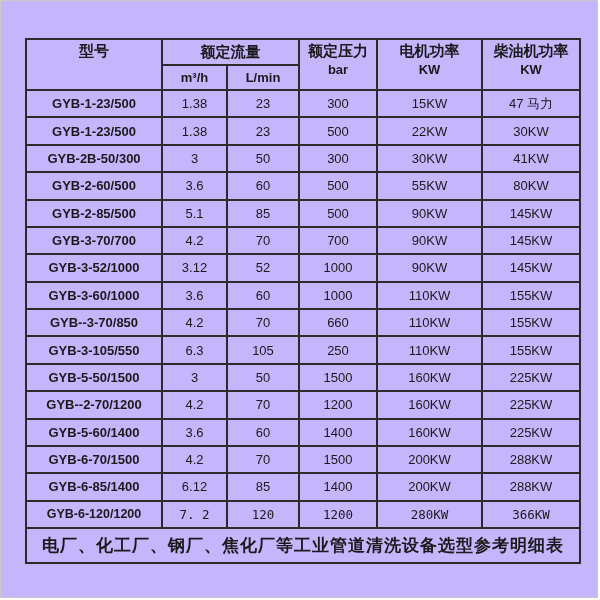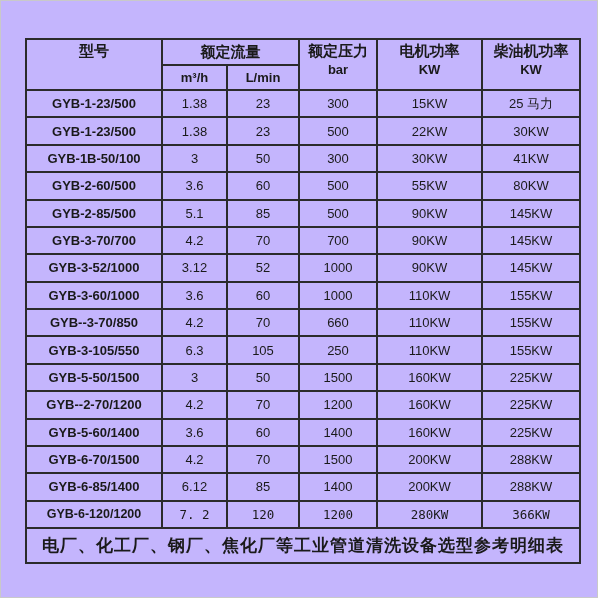--- a/index.html
+++ b/index.html
@@ -114,32 +114,32 @@
         <th class="subhead">L/min</th>
       </tr>
     </thead>
     <tbody>
         <tr>
           <td class="model">GYB-1-23/500</td>
           <td>1.38</td>
           <td>23</td>
           <td>300</td>
           <td>15KW</td>
-          <td>25 马力</td>
+          <td>47 马力</td>
         </tr>
         <tr>
           <td class="model">GYB-1-23/500</td>
           <td>1.38</td>
           <td>23</td>
           <td>500</td>
           <td>22KW</td>
           <td>30KW</td>
         </tr>
         <tr>
-          <td class="model">GYB-1B-50/100</td>
+          <td class="model">GYB-2B-50/300</td>
           <td>3</td>
           <td>50</td>
           <td>300</td>
           <td>30KW</td>
           <td>41KW</td>
         </tr>
         <tr>
           <td class="model">GYB-2-60/500</td>
           <td>3.6</td>
           <td>60</td>

